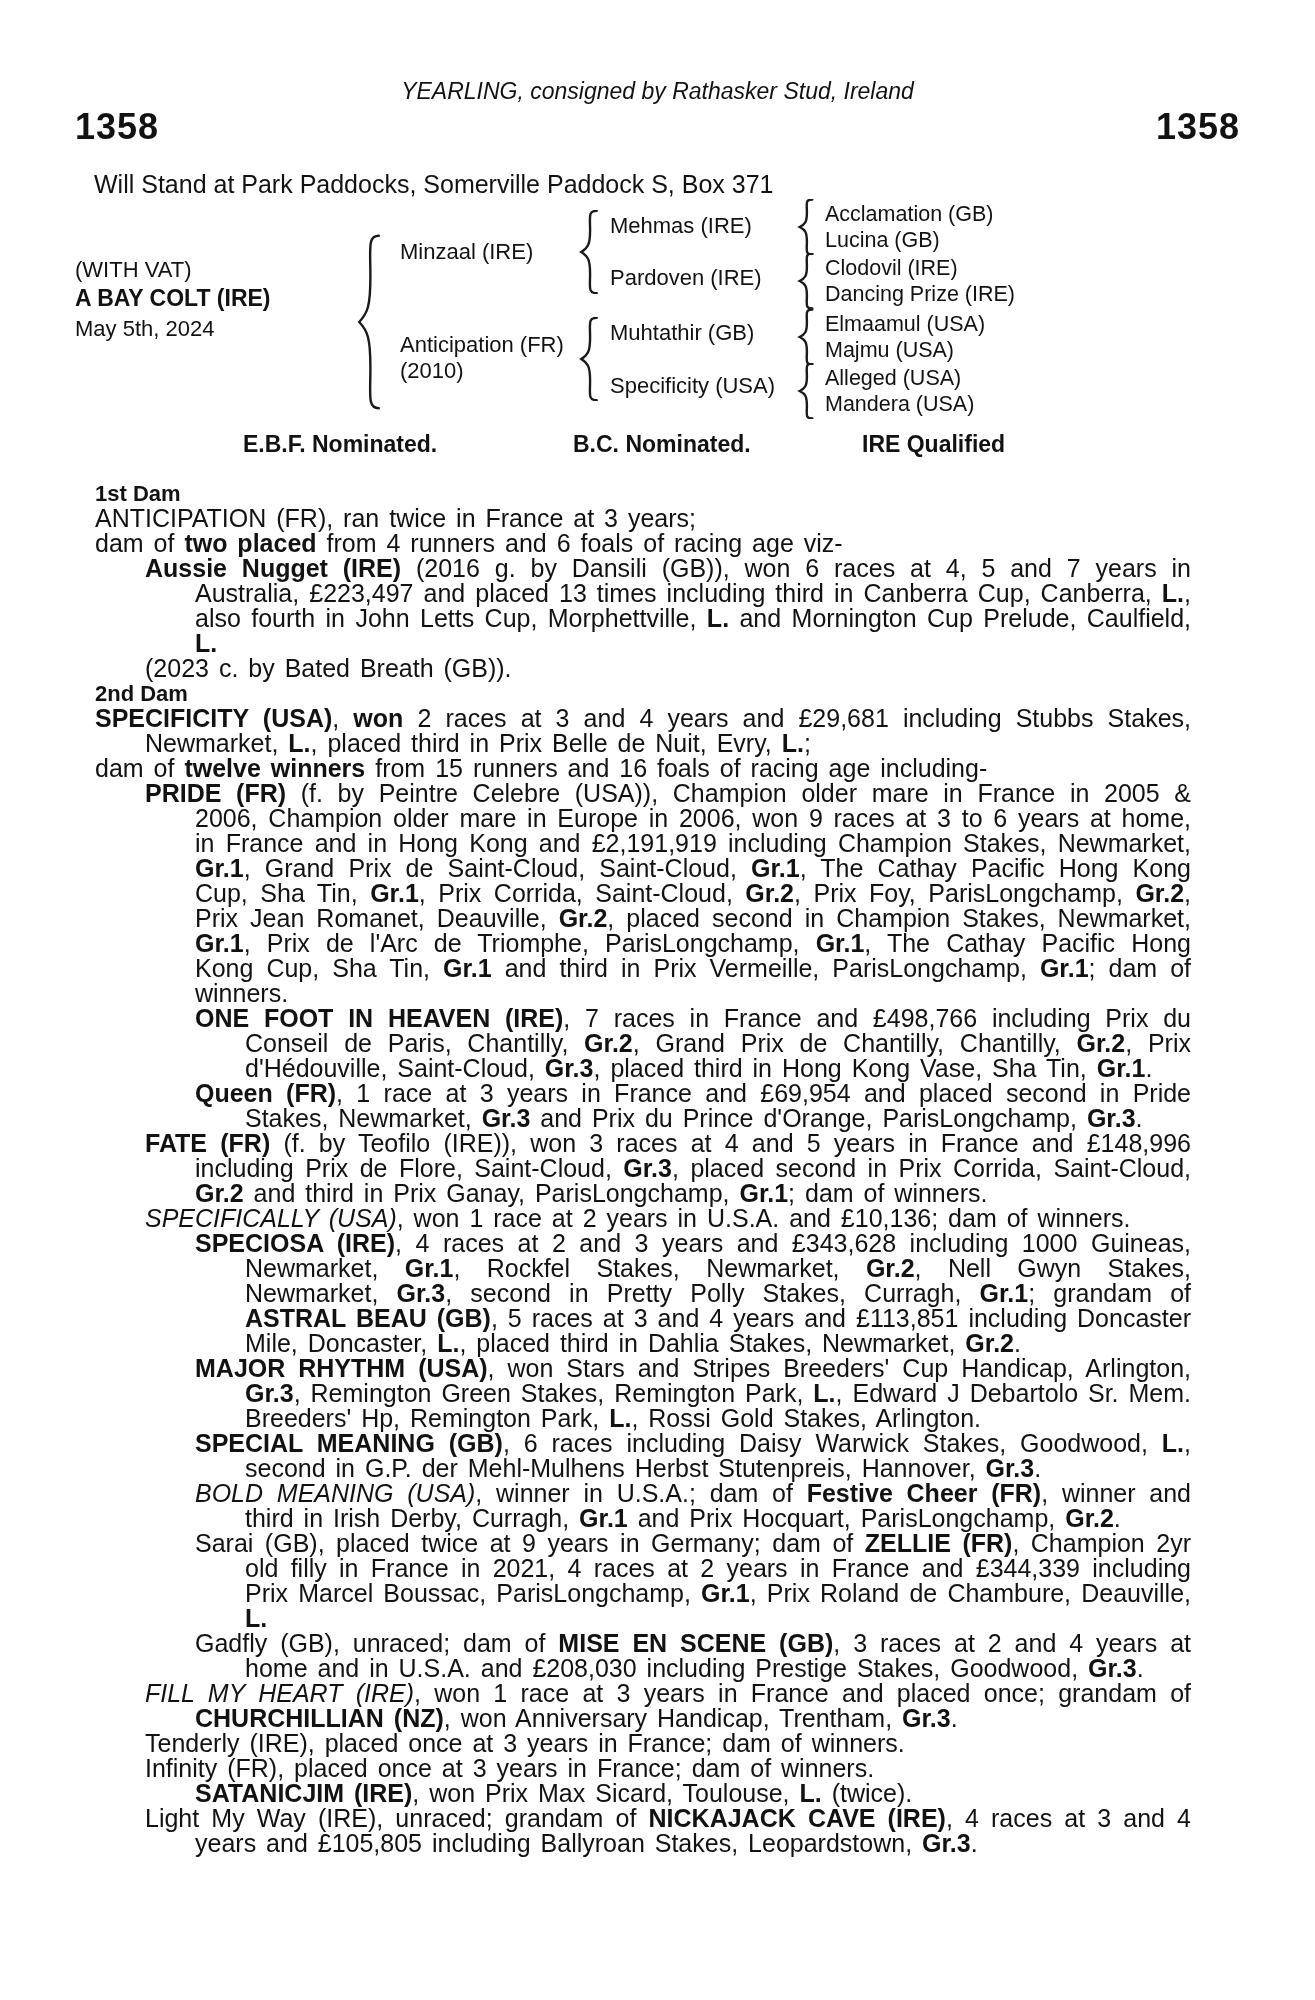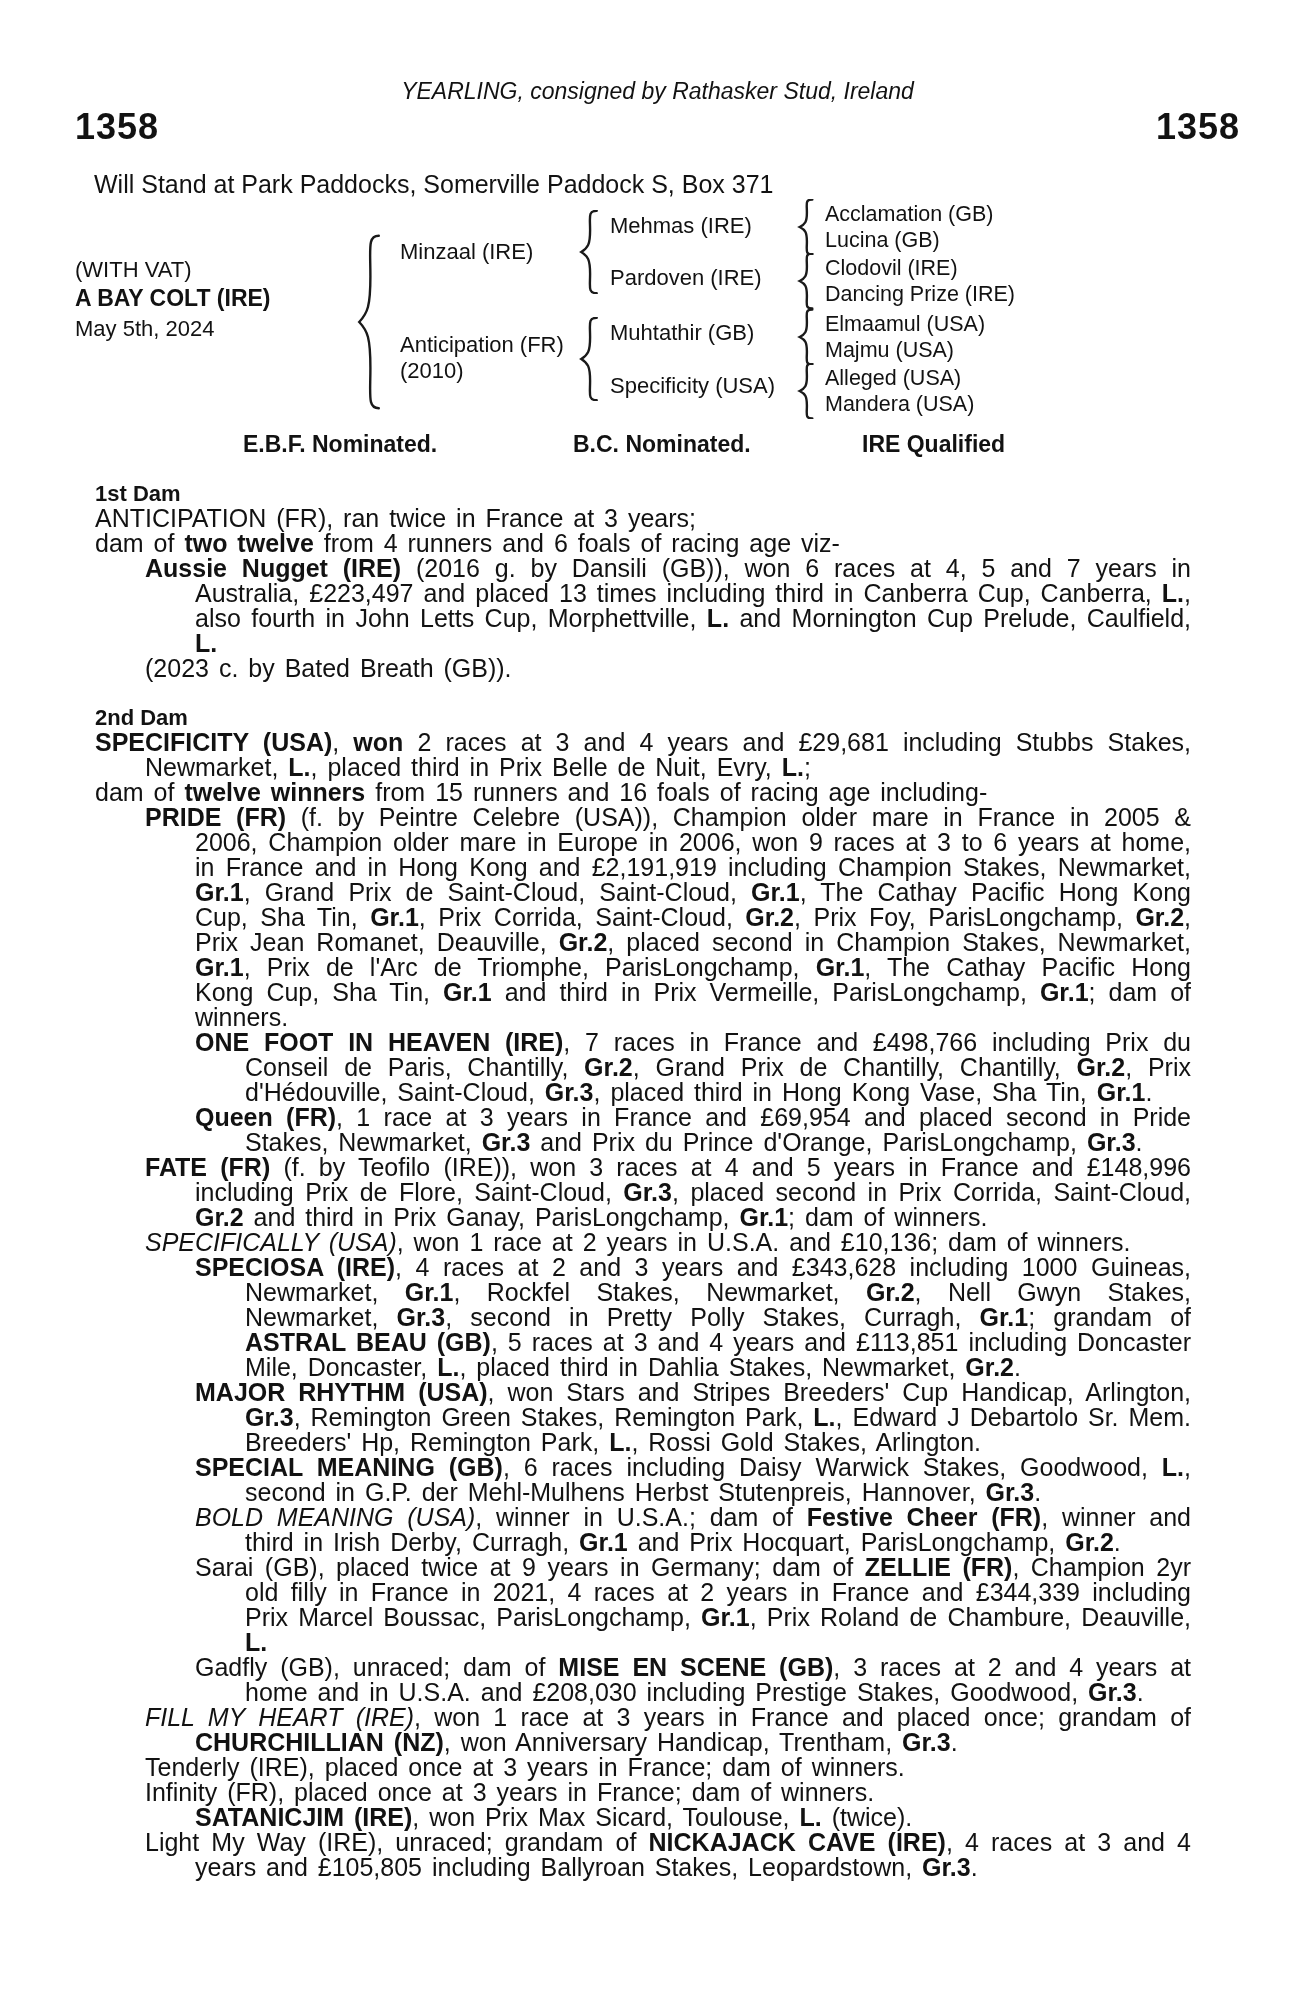--- a/index.html
+++ b/index.html
@@ -26,21 +26,21 @@
   .brace{position:absolute;}
   .brace svg{display:block;width:100%;height:100%;}
 
   
   .nom{position:absolute;top:431px;font-weight:bold;font-size:23px;line-height:26px;white-space:nowrap;}
   .nom1{left:243px;} .nom2{left:573px;} .nom3{left:862px;}
 
   
   .sections{position:absolute;left:95px;top:481px;width:1096px;}
   .dam-heading{margin:0;font-size:22px;line-height:25px;font-weight:bold;}
-  .sec-gap{display:block;margin-top:24px;}
+  .sec-gap{display:block;}
   .p{margin:0;font-size:25px;line-height:25px;text-align:justify;word-spacing:3px;}
   .p .b{font-weight:bold;}
   .p .i{font-style:italic;}
   .lvl0{padding-left:50px;text-indent:-50px;}
   .lvl1{padding-left:100px;text-indent:-50px;}
   .lvl2{padding-left:150px;text-indent:-50px;}
 </style>
 </head>
 <body>
 
@@ -111,21 +111,21 @@
   </div>
 
   <div class="nom nom1">E.B.F. Nominated.</div>
   <div class="nom nom2">B.C. Nominated.</div>
   <div class="nom nom3">IRE Qualified</div>
 
   <div class="sections">
       <section>
         <h2 class="dam-heading">1st Dam</h2>
         <p class="p lvl0"><span>ANTICIPATION (FR), ran twice in France at 3 years;</span></p>
-        <p class="p lvl0"><span>dam of </span><span class="b">two twelve</span><span> from 4 runners and 6 foals of racing age viz-</span></p>
+        <p class="p lvl0"><span>dam of </span><span class="b">two placed</span><span> from 4 runners and 6 foals of racing age viz-</span></p>
         <p class="p lvl1"><span class="b">Aussie Nugget (IRE)</span><span> (2016 g. by Dansili (GB)), won 6 races at 4, 5 and 7 years in Australia, £223,497 and placed 13 times including third in Canberra Cup, Canberra, </span><span class="b">L.</span><span>, also fourth in John Letts Cup, Morphettville, </span><span class="b">L.</span><span> and Mornington Cup Prelude, Caulfield, </span><span class="b">L.</span></p>
         <p class="p lvl1"><span>(2023 c. by Bated Breath (GB)).</span></p>
       </section>
       <section class="sec-gap">
         <h2 class="dam-heading">2nd Dam</h2>
         <p class="p lvl0"><span class="b">SPECIFICITY (USA)</span><span>, </span><span class="b">won</span><span> 2 races at 3 and 4 years and £29,681 including Stubbs Stakes, Newmarket, </span><span class="b">L.</span><span>, placed third in Prix Belle de Nuit, Evry, </span><span class="b">L.</span><span>;</span></p>
         <p class="p lvl0"><span>dam of </span><span class="b">twelve winners</span><span> from 15 runners and 16 foals of racing age including-</span></p>
         <p class="p lvl1"><span class="b">PRIDE (FR)</span><span> (f. by Peintre Celebre (USA)), Champion older mare in France in 2005 &amp; 2006, Champion older mare in Europe in 2006, won 9 races at 3 to 6 years at home, in France and in Hong Kong and £2,191,919 including Champion Stakes, Newmarket, </span><span class="b">Gr.1</span><span>, Grand Prix de Saint-Cloud, Saint-Cloud, </span><span class="b">Gr.1</span><span>, The Cathay Pacific Hong Kong Cup, Sha Tin, </span><span class="b">Gr.1</span><span>, Prix Corrida, Saint-Cloud, </span><span class="b">Gr.2</span><span>, Prix Foy, ParisLongchamp, </span><span class="b">Gr.2</span><span>, Prix Jean Romanet, Deauville, </span><span class="b">Gr.2</span><span>, placed second in Champion Stakes, Newmarket, </span><span class="b">Gr.1</span><span>, Prix de l'Arc de Triomphe, ParisLongchamp, </span><span class="b">Gr.1</span><span>, The Cathay Pacific Hong Kong Cup, Sha Tin, </span><span class="b">Gr.1</span><span> and third in Prix Vermeille, ParisLongchamp, </span><span class="b">Gr.1</span><span>; dam of winners.</span></p>
         <p class="p lvl2"><span class="b">ONE FOOT IN HEAVEN (IRE)</span><span>, 7 races in France and £498,766 including Prix du Conseil de Paris, Chantilly, </span><span class="b">Gr.2</span><span>, Grand Prix de Chantilly, Chantilly, </span><span class="b">Gr.2</span><span>, Prix d'Hédouville, Saint-Cloud, </span><span class="b">Gr.3</span><span>, placed third in Hong Kong Vase, Sha Tin, </span><span class="b">Gr.1</span><span>.</span></p>
         <p class="p lvl2"><span class="b">Queen (FR)</span><span>, 1 race at 3 years in France and £69,954 and placed second in Pride Stakes, Newmarket, </span><span class="b">Gr.3</span><span> and Prix du Prince d'Orange, ParisLongchamp, </span><span class="b">Gr.3</span><span>.</span></p>

